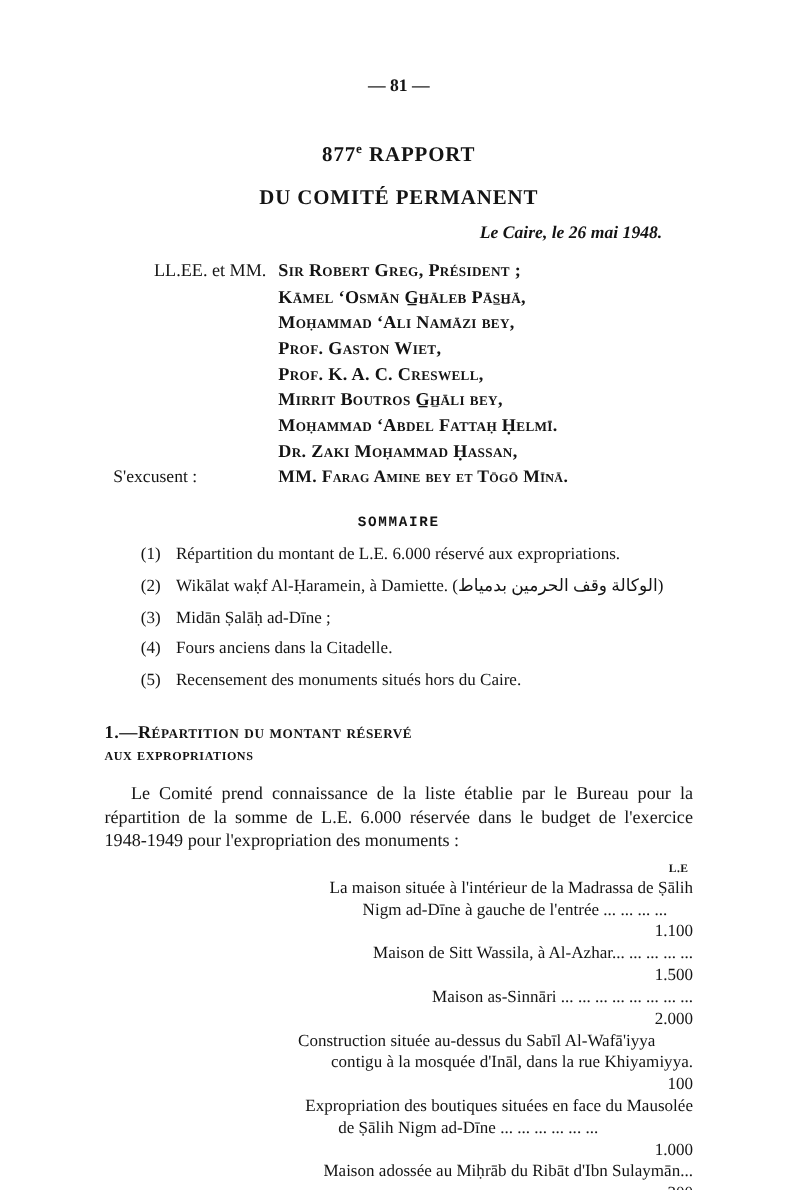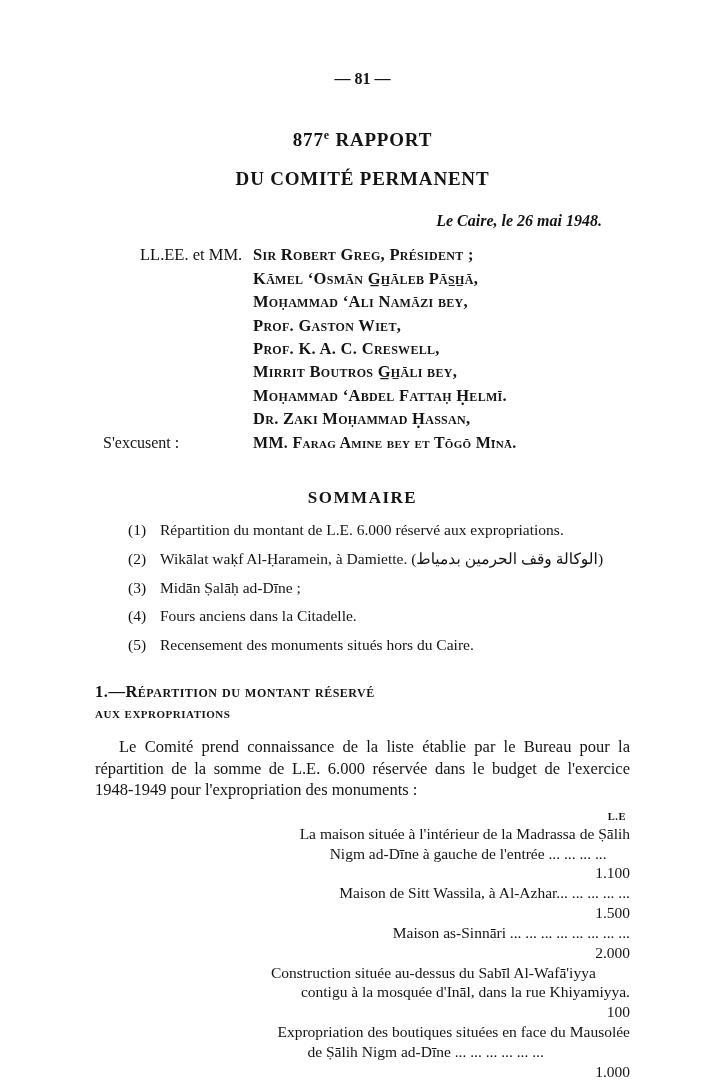--- a/index.html
+++ b/index.html
@@ -30,21 +30,21 @@
     font-size: 19px;
     letter-spacing: 0.8px;
     margin-bottom: 17px;
   }
   .title1 sup { font-size: 12px; }
   .title2 {
     text-align: center;
     font-weight: bold;
     font-size: 19px;
     letter-spacing: 0.8px;
-    margin-bottom: 22px;
+    margin-bottom: 12px;
   }
   .dateline {
     text-align: right;
     font-style: italic;
     font-weight: bold;
     font-size: 16px;
     padding-right: 28px;
     margin-bottom: 13px;
   }
   .presents-label {
@@ -81,24 +81,25 @@
     padding-left: 8px;
   }
   .excuses-text {
     font-variant: small-caps;
     font-weight: 600;
     letter-spacing: 0.3px;
   }
   .sommaire-heading {
     text-align: center;
     font-weight: bold;
-    font-size: 17px;
+    font-size: 13px;
     letter-spacing: 1.5px;
-    margin-top: 36px;
+    margin-top: 24px;
     margin-bottom: 12px;
+    font-family: Liberation Mono, monospace;
   }
   .sommaire-item {
     display: flex;
     font-size: 15.5px;
     padding-left: 33px;
     margin-bottom: 8px;
     line-height: 1.35;
   }
   .som-num {
     width: 32px;
@@ -271,20 +272,23 @@
 
     <div class="expr-row">
       <div class="row-text">
         <div class="row-line">Expropriation des boutiques situées en face du Mausolée</div>
         <div class="row-line indent">de Ṣālih Nigm ad-Dīne    ...   ...   ...   ...   ...   ...</div>
       </div>
       <div class="row-amount">1.000</div>
     </div>
 
     <div class="expr-row">
+      <div class="row-text">
+        <div class="row-line">Maison adossée au Miḥrāb du Ribāt d'Ibn Sulaymān...</div>
+      </div>
       <div class="row-amount">300</div>
     </div>
 
     <div class="total-row">
       <div class="total-label">Total ...   ...</div>
       <div class="total-amount">6.000</div>
     </div>
 
   </div>
 

